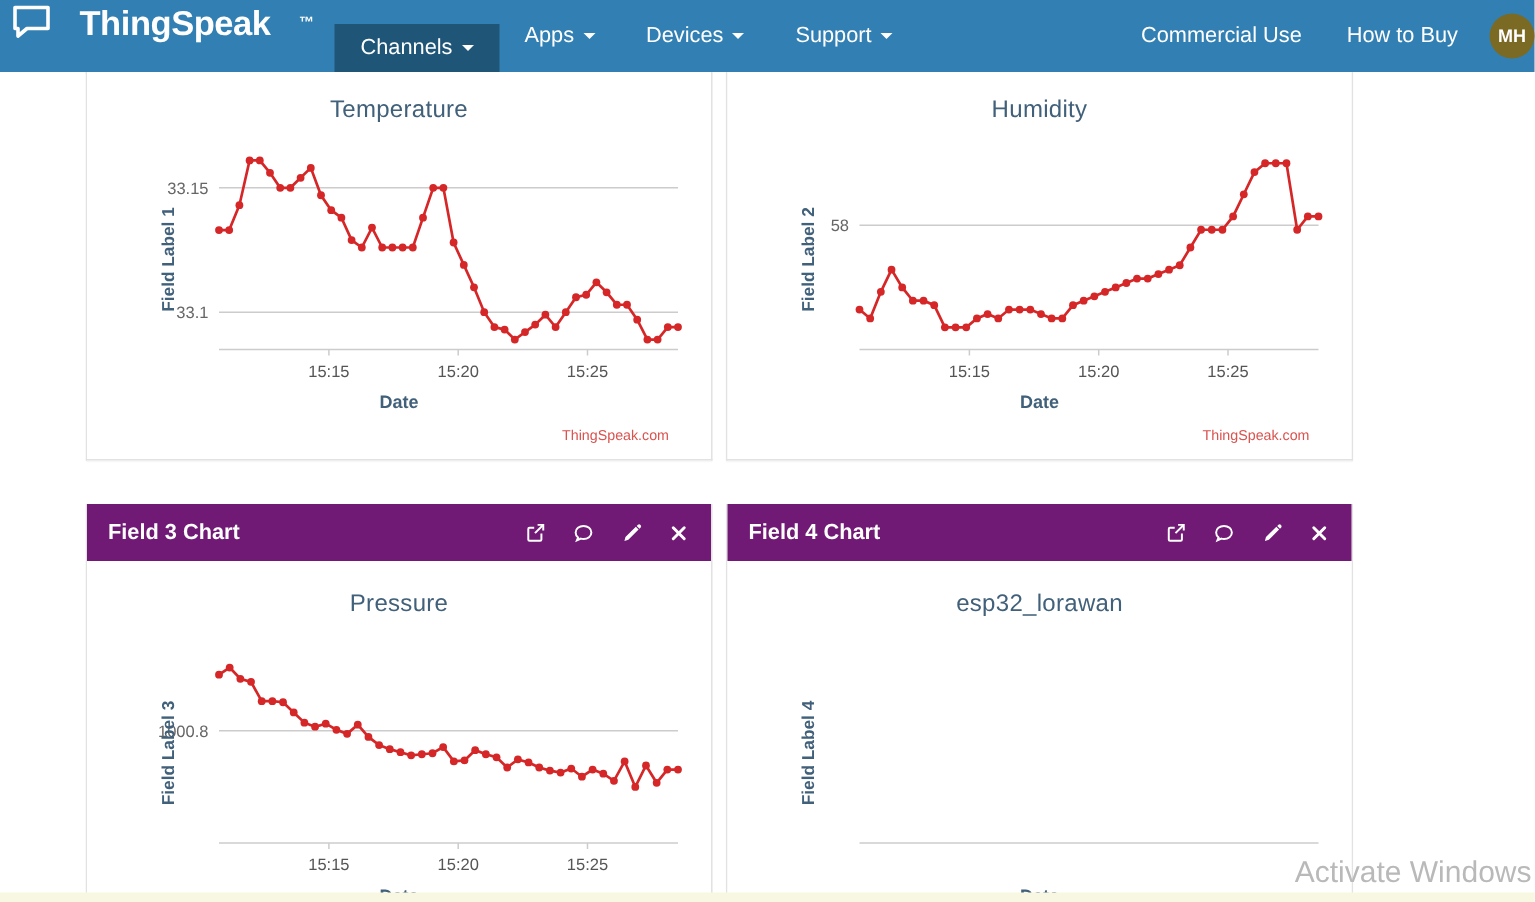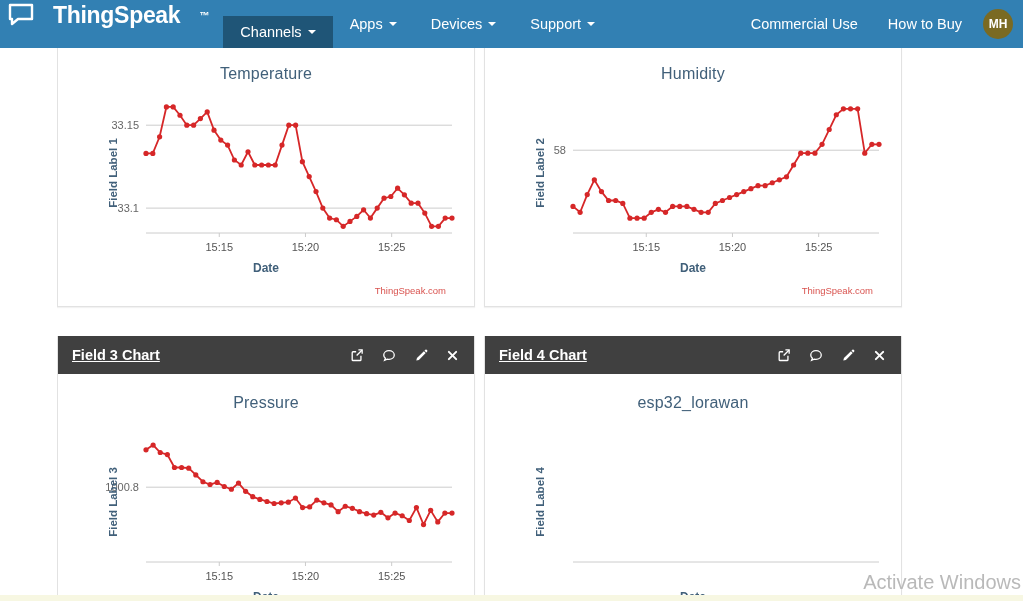--- a/index.html
+++ b/index.html
@@ -55,21 +55,20 @@
     display: inline-block;
     margin-left: 6px;
     width: 0; height: 0;
     border-left: 4px solid transparent;
     border-right: 4px solid transparent;
     border-top: 4px solid #ffffff;
   }
   .nav-right {
     margin-left: auto;
     display: flex; align-items: center;
-    padding-right: 10px;
   }
   .nav-right .nav-item { padding: 0 15px; }
   .avatar {
     width: 30px; height: 30px; border-radius: 50%;
     background: #7a6a23;
     color: #ffffff;
     font-size: 12px; font-weight: bold;
     display: flex; align-items: center; justify-content: center;
     margin-left: 6px;
     cursor: pointer;
@@ -90,26 +89,25 @@
   .col { width: 418px; }
 
   .card {
     background: #ffffff;
     border: 1px solid #e2e2e2;
     border-top: none;
     margin-bottom: 29px;
     box-shadow: 0 1px 1px rgba(0,0,0,0.05);
   }
   .card-header {
-    background: #404040;
+    background: #701a75;
     height: 38px;
     display: flex; align-items: center;
     padding: 0 14px;
     color: #ffffff;
-    text-decoration: underline;
   }
   .card-title {
     font-size: 14.5px;
     font-weight: bold;
     white-space: nowrap;
   }
   .card-tools {
     margin-left: auto;
     display: flex; align-items: center;
     gap: 17px;

